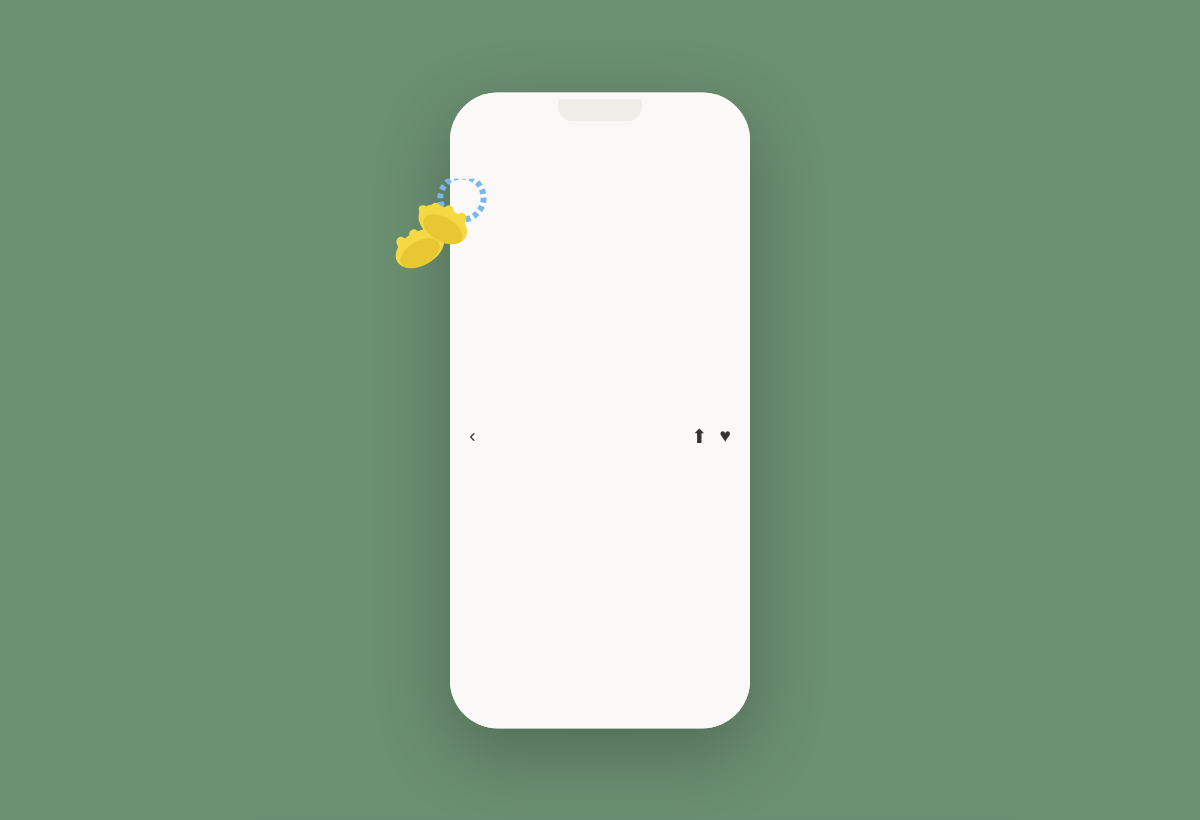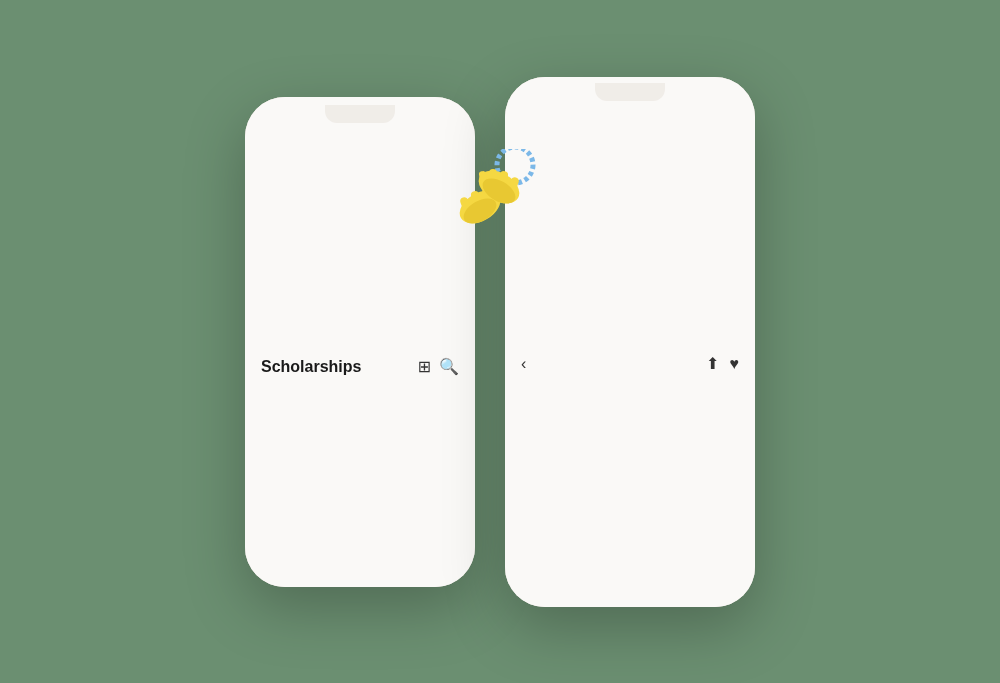--- a/index.html
+++ b/index.html
@@ -165,34 +165,20 @@
 
 <div class="phones-container">
 
   <div class="speech-bubble">
     <div class="speech-bubble-body">
       <div class="bubble-dot"></div>
       <div class="bubble-dot"></div>
     </div>
   </div>
 
-  <div class="phone phone-left">
-    <div class="screen">
-      <div class="notch"></div>
-
-      <div class="phone-left header">
-        <span class="header-title">Scholarships</span>
-        <div class="header-icons">
-          <span>⊞</span>
-          <span>🔍</span>
-        </div>
-      </div>
-
-    </div>
-  </div>
 
   <div class="handshake-container">
     <svg width="90" height="80" viewBox="0 0 90 80" xmlns="http://www.w3.org/2000/svg">
 
       <circle cx="68" cy="16" r="18" fill="none" stroke="#7bb8e8" stroke-width="5" stroke-dasharray="4 3"></circle>
 
       <g transform="translate(5, 20)">
         <ellipse cx="28" cy="38" rx="22" ry="14" fill="#f5d842" transform="rotate(-30, 28, 38)"></ellipse>
         <rect x="10" y="28" width="8" height="18" rx="4" fill="#f5d842" transform="rotate(-20, 14, 37)"></rect>
         <rect x="20" y="22" width="8" height="20" rx="4" fill="#f5d842" transform="rotate(-10, 24, 32)"></rect>

